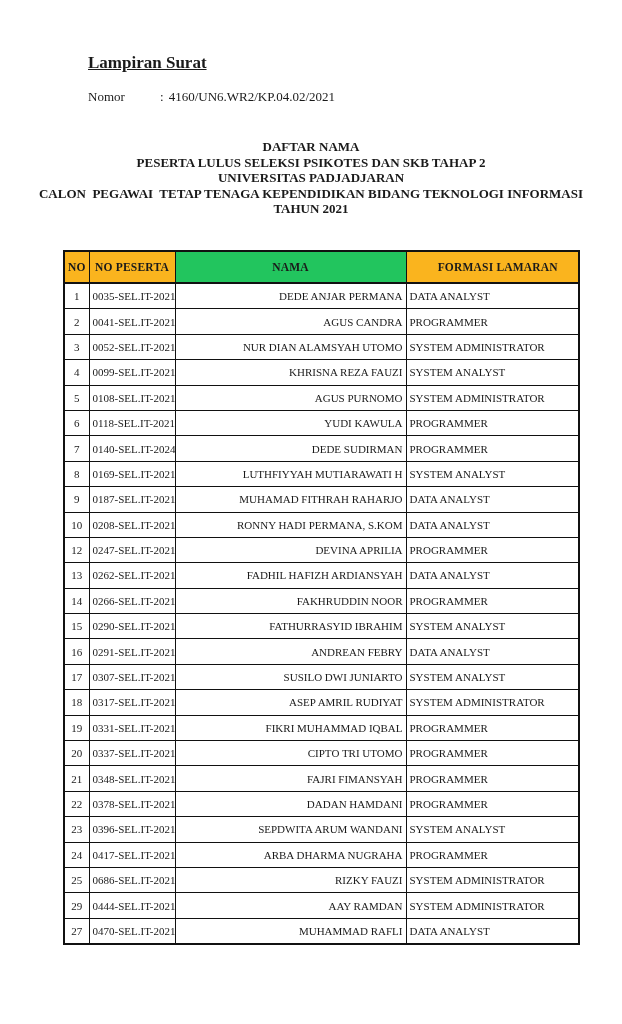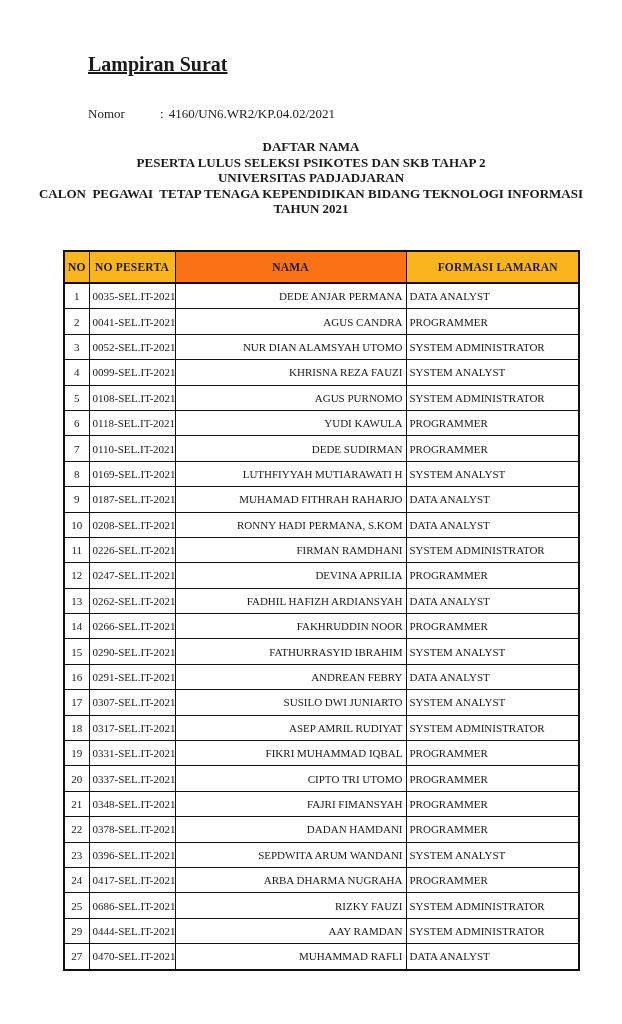--- a/index.html
+++ b/index.html
@@ -13,31 +13,30 @@
     height: 1024px;
     background: #ffffff;
     overflow: hidden;
     font-family: "Liberation Serif", "DejaVu Serif", serif;
     color: #1a1a1a;
   }
   .lampiran {
     position: absolute;
     left: 88px;
     top: 53px;
-    font-size: 20px;
+    font-size: 17px;
     font-weight: bold;
     text-decoration: underline;
   }
   .meta {
     position: absolute;
     left: 88px;
     top: 89px;
     font-size: 13px;
     line-height: 16.5px;
-    margin-top: 17px;
   }
   .meta-label {
     display: inline-block;
     width: 72px;
   }
   .meta-colon {
     display: inline-block;
     margin-right: 5px;
   }
   .title-block {
@@ -117,21 +116,21 @@
       <colgroup>
         <col style="width:25px">
         <col style="width:86px">
         <col style="width:231px">
         <col style="width:173px">
       </colgroup>
       <thead>
         <tr>
           <th style="background: rgb(250, 180, 30);">NO</th>
           <th style="background: rgb(250, 180, 30);">NO PESERTA</th>
-          <th style="background: #f97316;">NAMA</th>
+          <th style="background: #22c55e;">NAMA</th>
           <th style="background: rgb(250, 180, 30); padding-left: 13px;">FORMASI LAMARAN</th>
         </tr>
       </thead>
       <tbody>
           <tr>
             <td class="col-no">1</td>
             <td class="col-peserta">0035-SEL.IT-2021</td>
             <td class="col-nama">DEDE ANJAR PERMANA</td>
             <td class="col-formasi">DATA ANALYST</td>
           </tr>
@@ -160,21 +159,21 @@
             <td class="col-formasi">SYSTEM ADMINISTRATOR</td>
           </tr>
           <tr>
             <td class="col-no">6</td>
             <td class="col-peserta">0118-SEL.IT-2021</td>
             <td class="col-nama">YUDI KAWULA</td>
             <td class="col-formasi">PROGRAMMER</td>
           </tr>
           <tr>
             <td class="col-no">7</td>
-            <td class="col-peserta">0110-SEL.IT-2021</td>
+            <td class="col-peserta">0140-SEL.IT-2024</td>
             <td class="col-nama">DEDE SUDIRMAN</td>
             <td class="col-formasi">PROGRAMMER</td>
           </tr>
           <tr>
             <td class="col-no">8</td>
             <td class="col-peserta">0169-SEL.IT-2021</td>
             <td class="col-nama">LUTHFIYYAH MUTIARAWATI H</td>
             <td class="col-formasi">SYSTEM ANALYST</td>
           </tr>
           <tr>
@@ -183,26 +182,20 @@
             <td class="col-nama">MUHAMAD FITHRAH RAHARJO</td>
             <td class="col-formasi">DATA ANALYST</td>
           </tr>
           <tr>
             <td class="col-no">10</td>
             <td class="col-peserta">0208-SEL.IT-2021</td>
             <td class="col-nama">RONNY HADI PERMANA, S.KOM</td>
             <td class="col-formasi">DATA ANALYST</td>
           </tr>
           <tr>
-            <td class="col-no">11</td>
-            <td class="col-peserta">0226-SEL.IT-2021</td>
-            <td class="col-nama">FIRMAN RAMDHANI</td>
-            <td class="col-formasi">SYSTEM ADMINISTRATOR</td>
-          </tr>
-          <tr>
             <td class="col-no">12</td>
             <td class="col-peserta">0247-SEL.IT-2021</td>
             <td class="col-nama">DEVINA APRILIA</td>
             <td class="col-formasi">PROGRAMMER</td>
           </tr>
           <tr>
             <td class="col-no">13</td>
             <td class="col-peserta">0262-SEL.IT-2021</td>
             <td class="col-nama">FADHIL HAFIZH ARDIANSYAH</td>
             <td class="col-formasi">DATA ANALYST</td>

